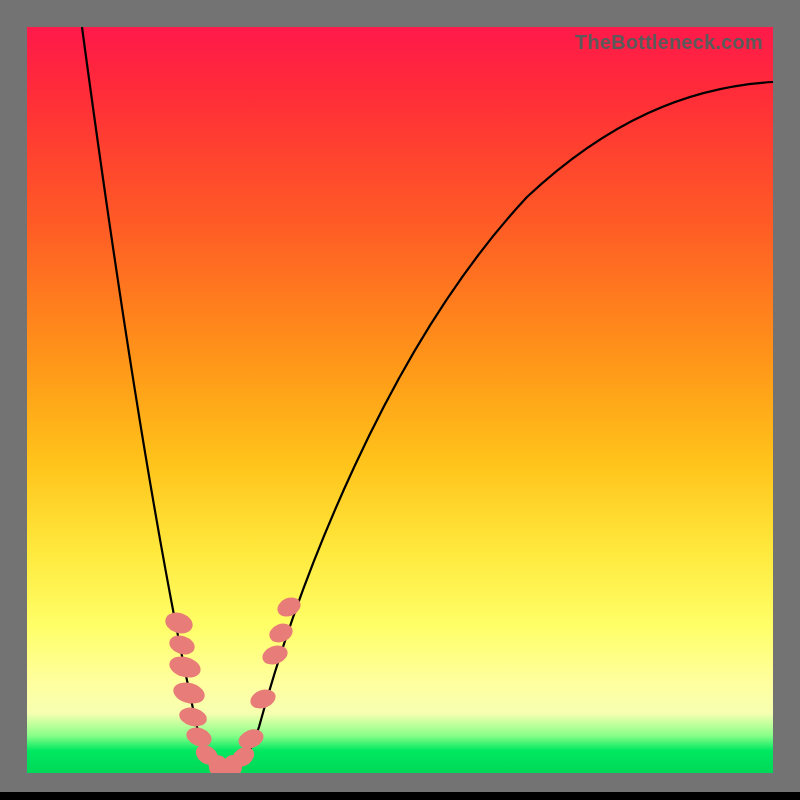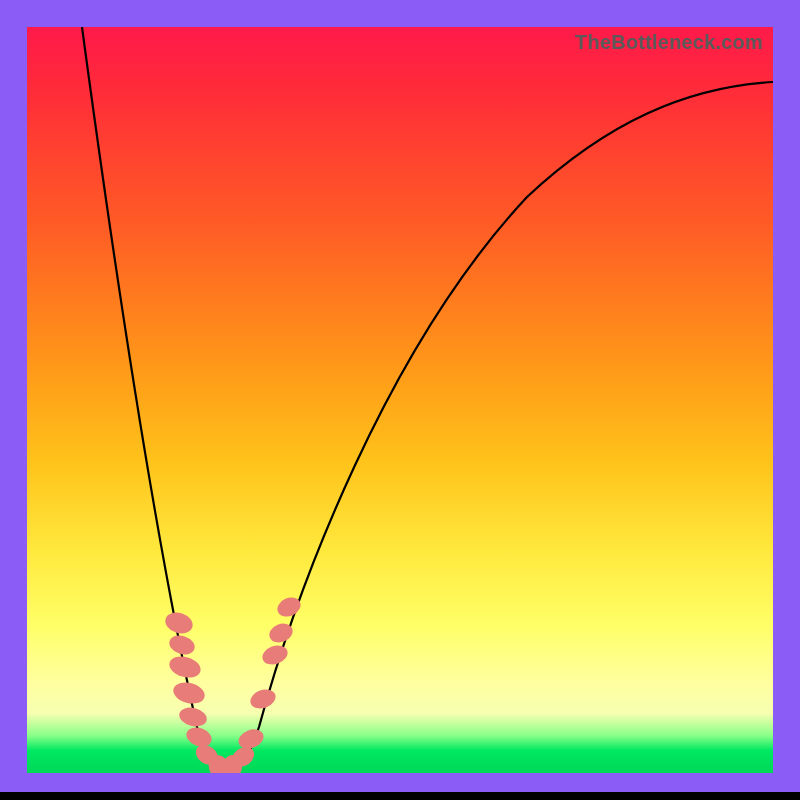--- a/index.html
+++ b/index.html
@@ -1,17 +1,17 @@
 <!DOCTYPE html>
 <html><head>
   <meta charset="utf-8">
   <style>
     * { margin: 0; padding: 0; box-sizing: border-box; }
     html, body { width: 800px; height: 800px; overflow: hidden; background: #000; }
-    .stage { position: relative; width: 800px; height: 792px; background: #8b5cf6; }
+    .stage { position: relative; width: 800px; height: 792px; background: #737373; }
     .plot-area {
       position: absolute;
       left: 27px; top: 27px;
       width: 746px; height: 746px;
       background: linear-gradient(to bottom,
         #ff1a4a 0%,
         #ff2a3a 8%,
         #ff4030 16%,
         #ff5a26 26%,
         #ff7a1e 36%,

